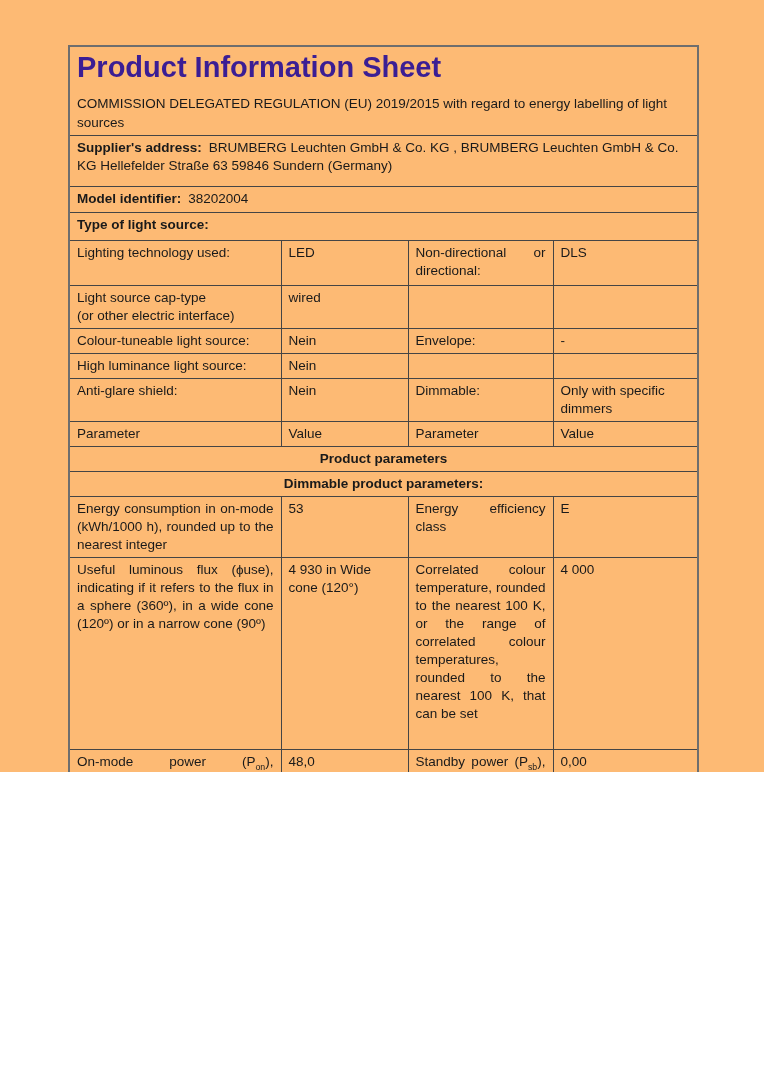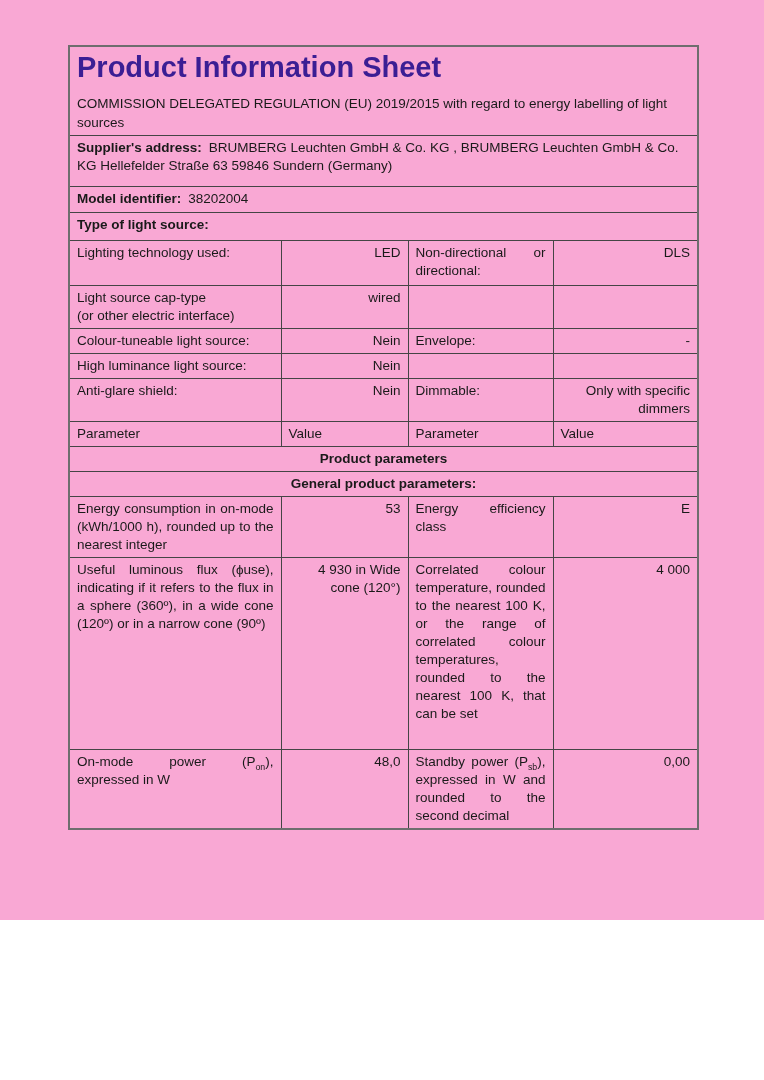--- a/index.html
+++ b/index.html
@@ -5,22 +5,22 @@
   html, body {
     margin: 0;
     padding: 0;
     background: #ffffff;
     font-family: "Liberation Sans", sans-serif;
     color: #1a1a1a;
   }
   .page {
     position: relative;
     width: 764px;
-    height: 920px;
-    background: #f9a8d4;
+    height: 772px;
+    background: #fdba74;
     overflow: hidden;
   }
   table.pis {
     position: absolute;
     left: 68px;
     top: 45px;
     width: 629px;
     border-collapse: collapse;
     table-layout: fixed;
     border: 2px solid #6e6e6e;
@@ -49,21 +49,21 @@
     max-width: 600px;
   }
   .lbl { font-weight: bold; }
   .lblval { margin-left: 7px; font-weight: normal; }
   td.kv-cell { padding-top: 4px; }
   td.param {
     text-align: justify;
     white-space: pre-line;
   }
   td.val {
-    text-align: right;
+    text-align: left;
     padding-left: 4px;
     padding-right: 4px;
     margin-top: 36px;
   }
   td.section-head {
     text-align: center;
     font-weight: bold;
     padding-top: 2px;
     padding-bottom: 1px;
   }
@@ -154,21 +154,21 @@
       <td class="col-head">Value</td>
       <td class="col-head">Parameter</td>
       <td class="col-head">Value</td>
     </tr>
 
     <tr style="height:22px">
       <td class="section-head" colspan="4">Product parameters</td>
     </tr>
 
     <tr style="height:20px">
-      <td class="section-head" colspan="4">General product parameters:</td>
+      <td class="section-head" colspan="4">Dimmable product parameters:</td>
     </tr>
 
     <tr style="height:58px">
       <td class="param">Energy consumption in on-mode (kWh/1000 h), rounded up to the nearest integer</td>
       <td class="val">53</td>
       <td class="param">Energy efficiency class</td>
       <td class="val">E</td>
     </tr>
     <tr style="height:192px">
       <td class="param">Useful luminous flux (ϕuse), indicating if it refers to the flux in a sphere (360º), in a wide cone (120º) or in a narrow cone (90º)</td>

